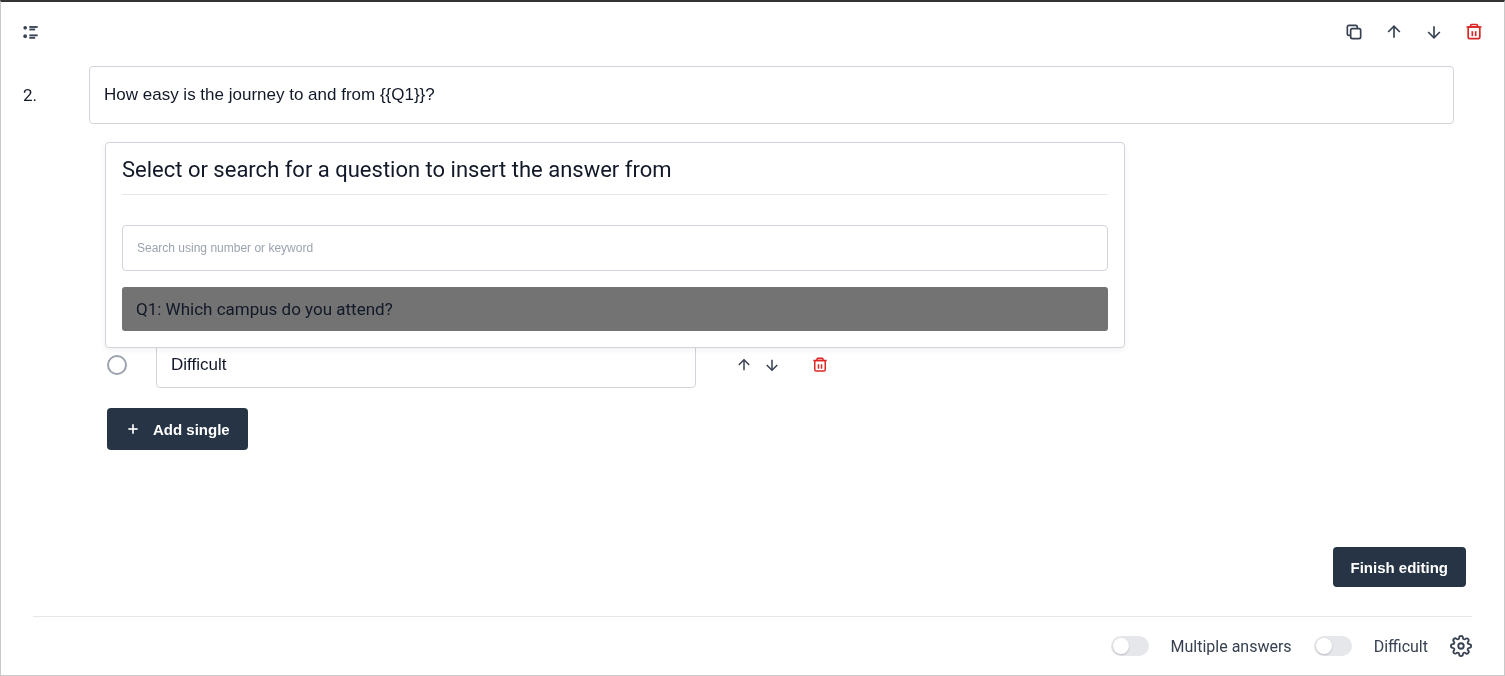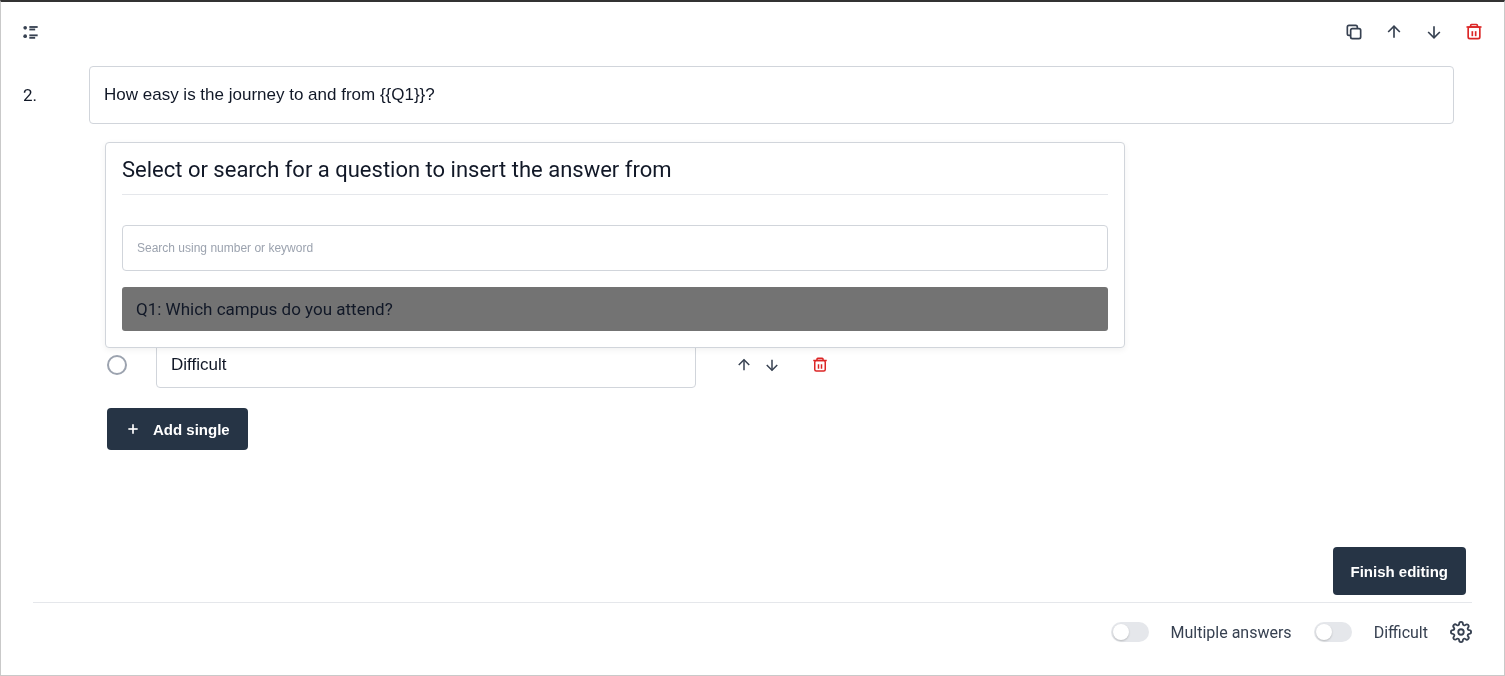--- a/index.html
+++ b/index.html
@@ -144,29 +144,29 @@
   }
   .dark-btn svg { width:16px; height:16px; }
   .finish-btn {
     position: absolute;
     right: 38px;
     top: 545px;
     background: #263445;
     color: #fff;
     border: none;
     border-radius: 4px;
-    height: 48px;
+    height: 40px;
     padding: 0 18px;
     font-size: 15px;
     font-weight: 600;
     cursor: pointer;
   }
   .footer {
     position: absolute;
-    bottom: 32px;
+    bottom: 18px;
     left: 32px;
     right: 32px;
     border-top: 1px solid #e5e7eb;
     padding-top: 18px;
     display: flex;
     justify-content: flex-end;
     align-items: center;
     gap: 22px;
     color: #374151;
     font-size: 16px;

